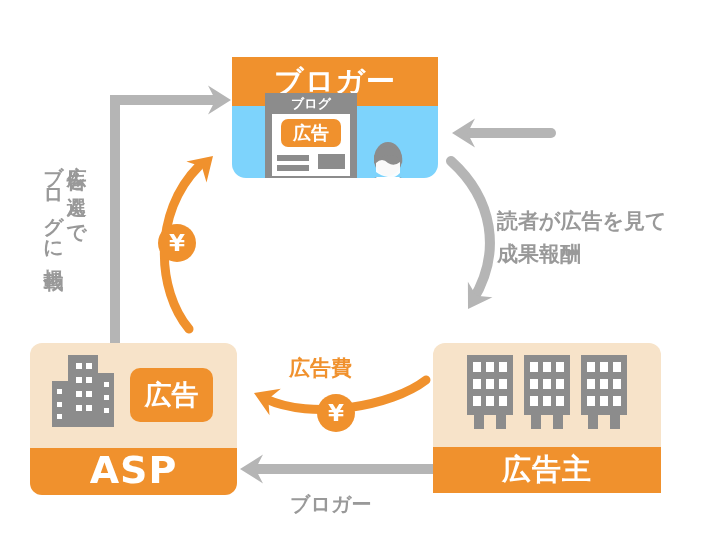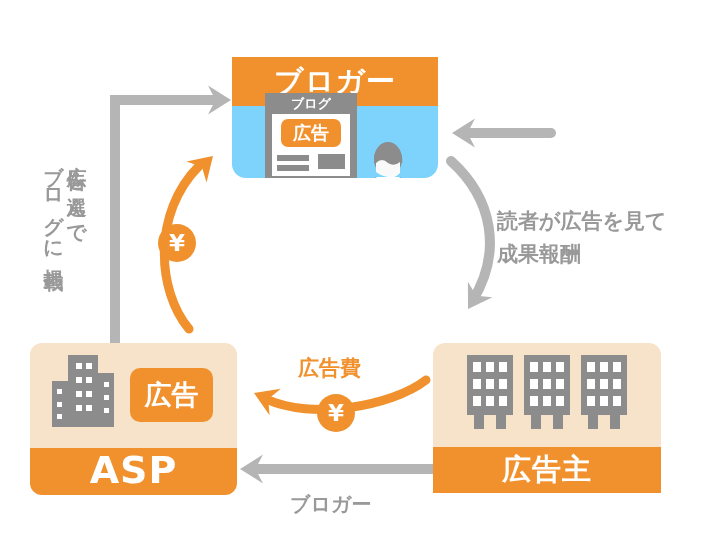--- a/index.html
+++ b/index.html
@@ -48,21 +48,21 @@
   #advertiser-buildings{position:absolute;left:34px;top:12px;}
 
   
   .edge-label-gray{position:absolute;z-index:3;color:#999999;font-weight:600;}
   .edge-label-orange{position:absolute;z-index:3;color:#F0912D;font-weight:bold;}
   #select-post-label{left:42px;top:150px;height:160px;writing-mode:vertical-rl;
                      font-size:20px;line-height:23px;letter-spacing:3px;}
   #select-post-label span{display:block;}
   #reader-action-label{left:497px;top:205px;font-size:21px;line-height:33px;}
   #reward-label{left:203px;top:229px;font-size:22px;}
-  #fee-label{left:298px;top:354px;font-size:21px;}
+  #fee-label{left:289px;top:354px;font-size:21px;}
   #request-label{left:290px;top:491px;font-size:20px;}
 
   .yen-badge{position:absolute;z-index:3;width:38px;height:38px;border-radius:50%;background:#F0912D;
              color:#fff;font-size:23px;font-weight:bold;text-align:center;line-height:38px;}
   #reward-badge{left:158px;top:224px;}
   #fee-badge{left:317px;top:394px;}
 </style>
 </head>
 <body>
 

